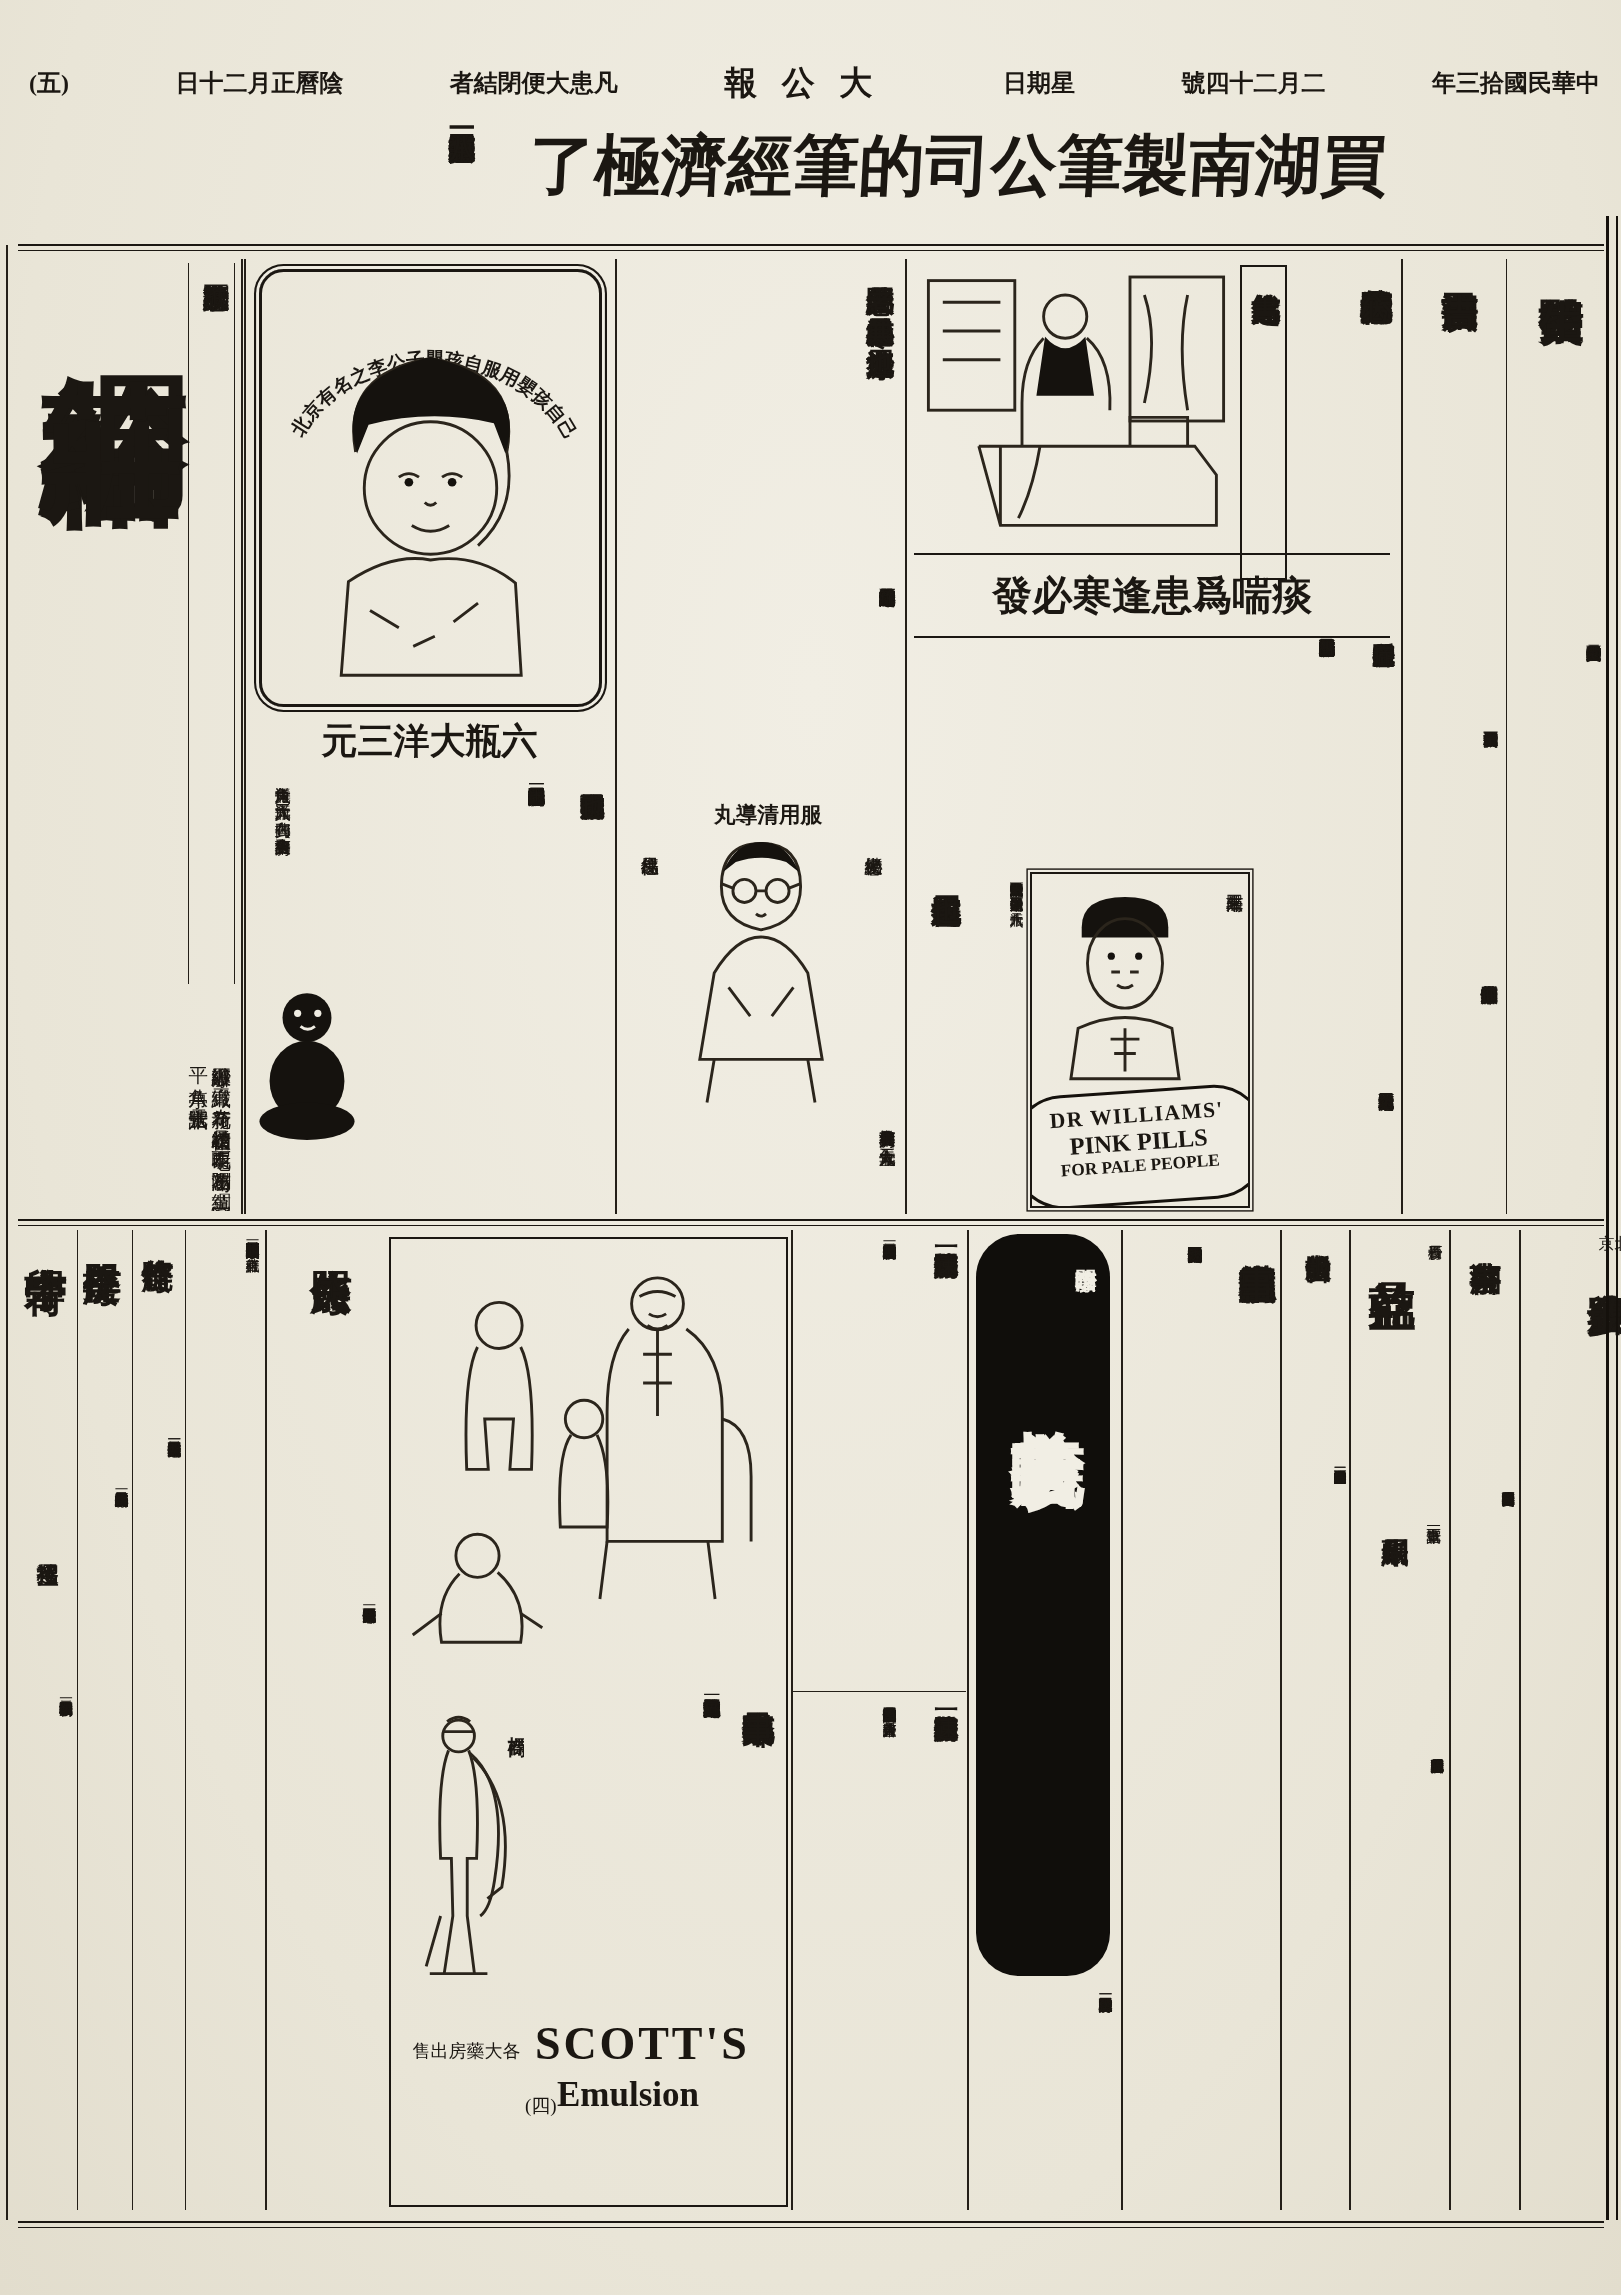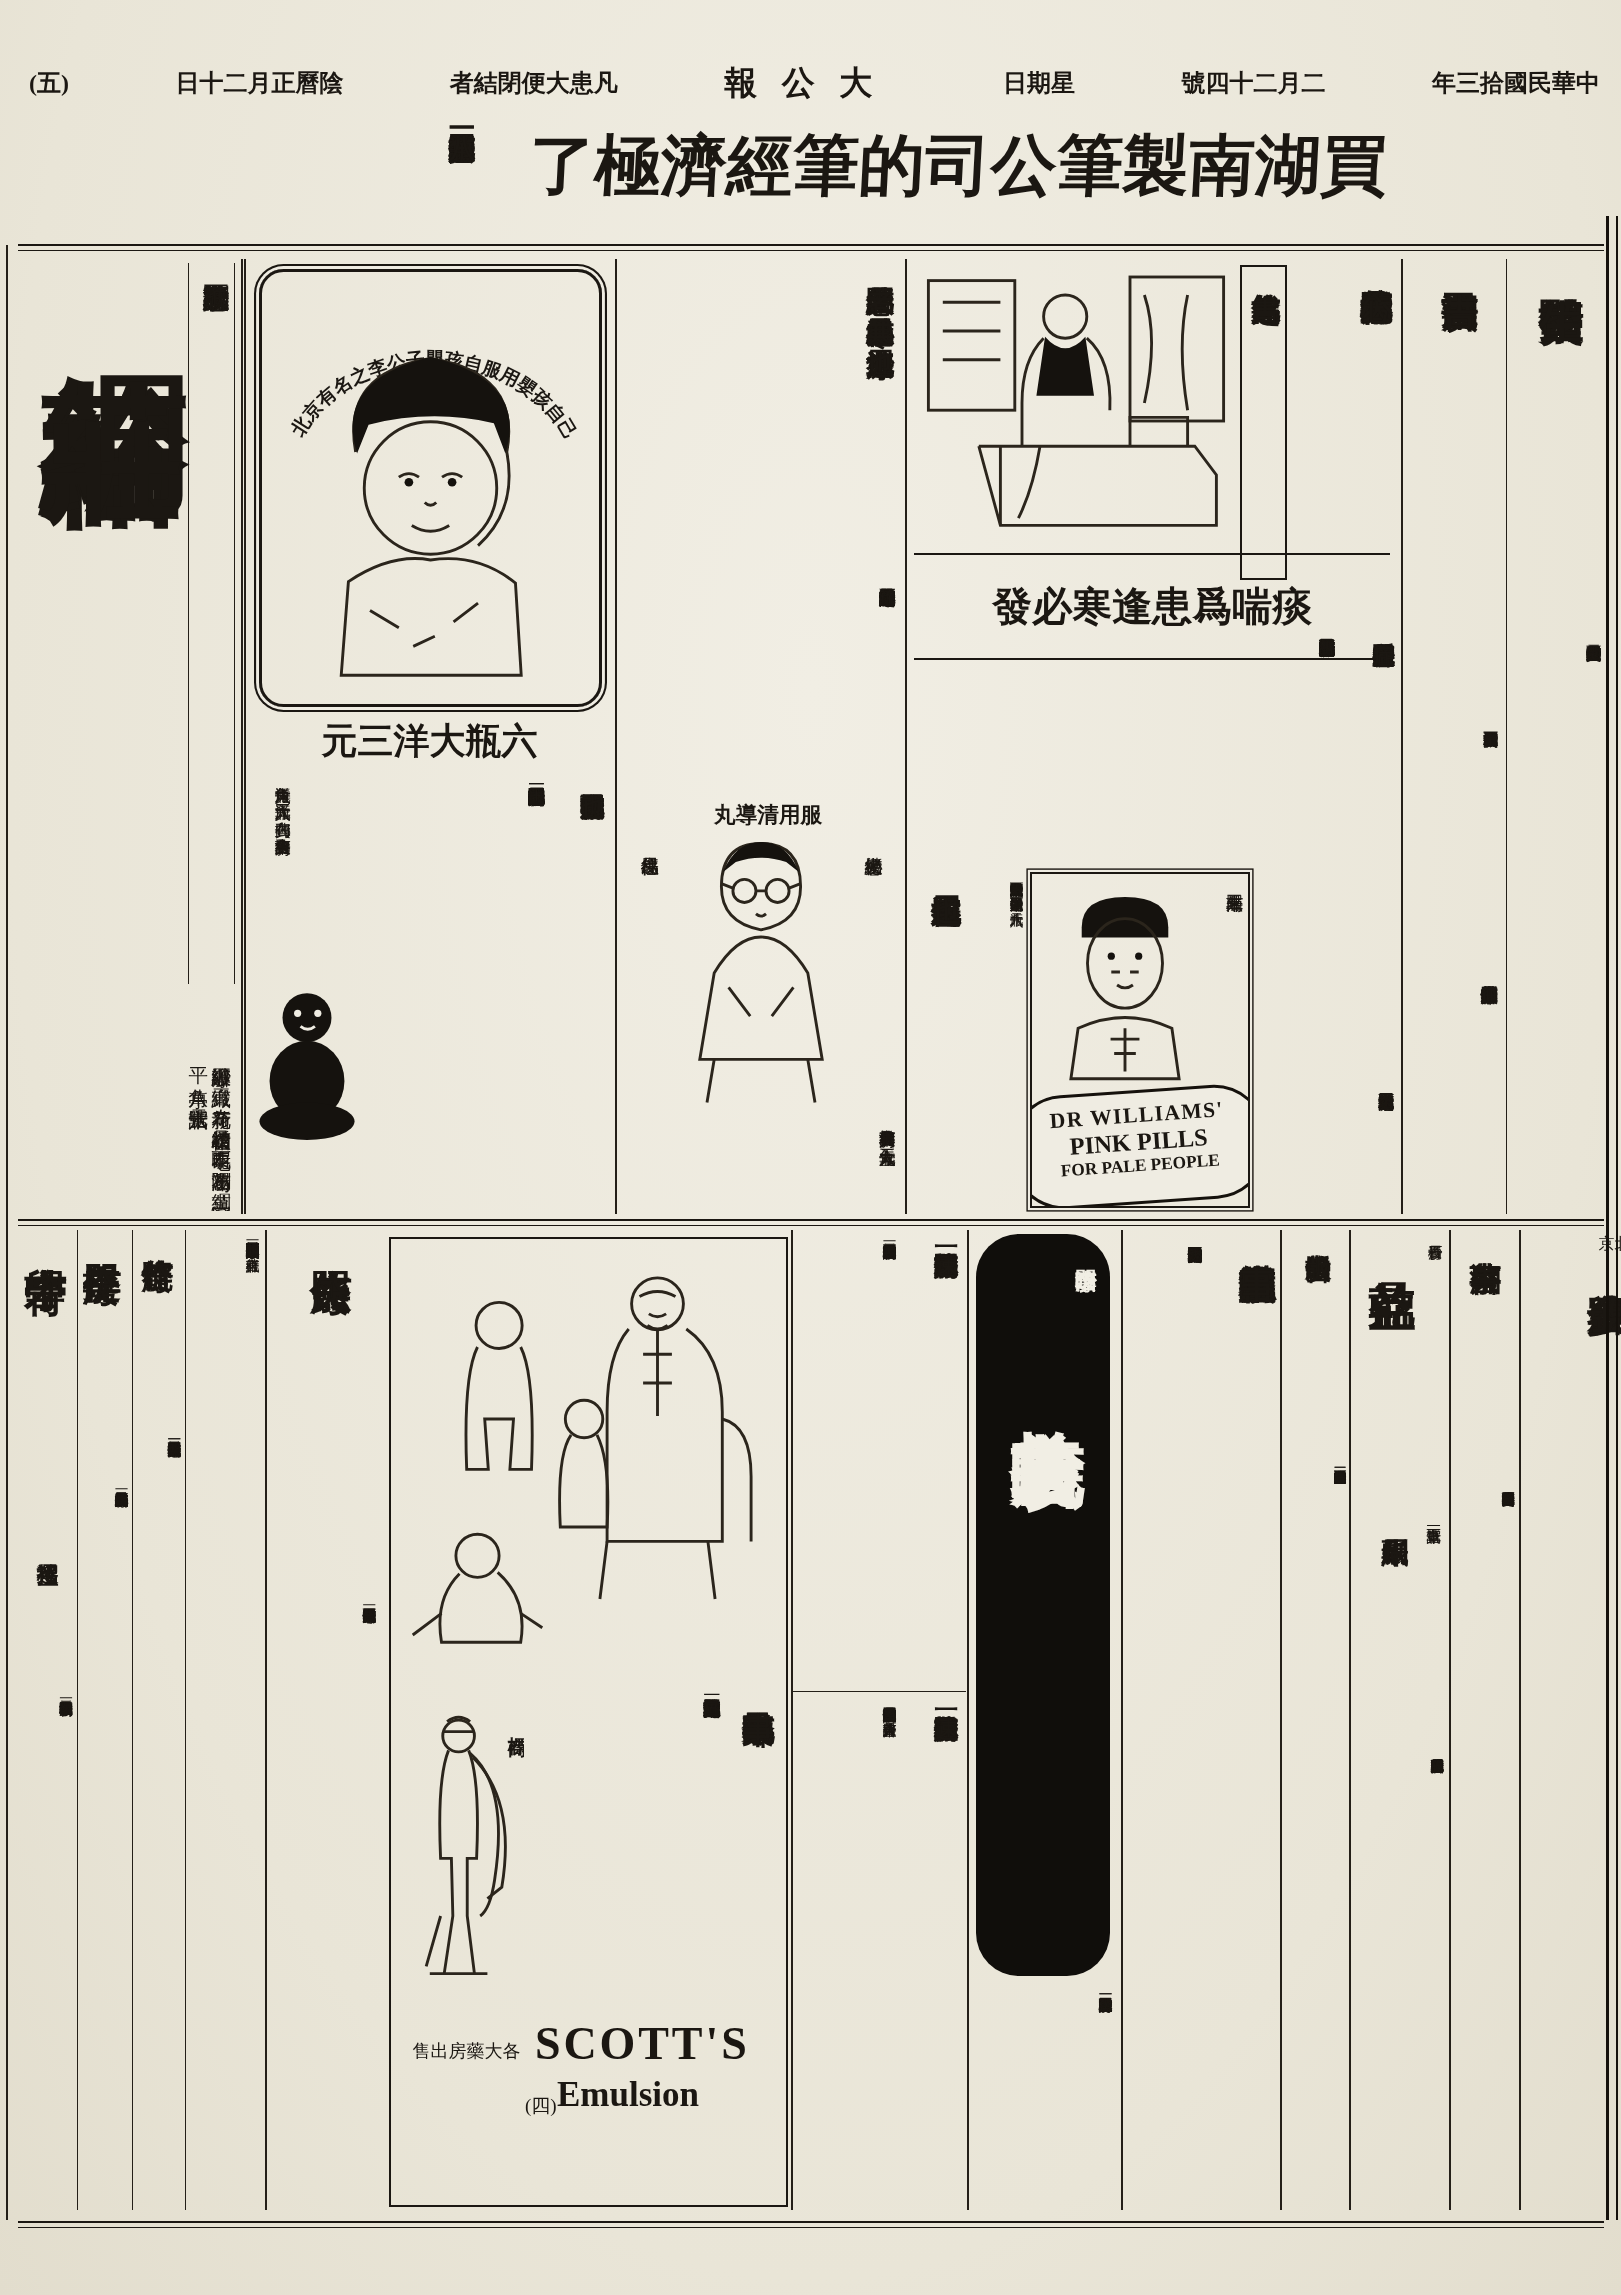--- a/index.html
+++ b/index.html
@@ -113,21 +113,21 @@
       <path class="illo" d="M320 40 q20 60 0 150 M380 40 q-15 70 0 160"></path>
       <circle class="illo" cx="210" cy="70" r="30"></circle>
       <path class="illo" d="M180 100 Q150 130 150 190 L150 250 M240 100 Q275 130 272 200"></path>
       <path class="illo-fill" d="M182 98 Q210 130 238 98 L250 180 L170 180 Z"></path>
       <path class="illo" d="M90 250 L390 250 L420 290 L420 360 L120 360 L90 250"></path>
       <path class="illo" d="M120 360 L120 250 M300 250 l0 -40 80 0 0 40"></path>
       <path class="illo" d="M175 250 q-10 60 -30 100"></path>
     </svg>
     <div class="blk v bold" style="right:5.8px;top:5.8px;width:101px;height:346px;font-size:32px;">韋廉士大醫生紅色補丸使我精神漸增舊病若失心</div>
     <div class="blk v bold boxed" style="right:114px;top:5.8px;width:40px;height:303px;font-size:29px;">感之餘為作此書</div>
-    <div class="abs rtl bold" style="left:7.2px;top:294px;width:476px;font-size:40px;text-align:center;border-top:2.2px solid #1b1712;border-bottom:2.2px solid #1b1712;padding:24px 0;">痰喘爲患逢寒必發</div>
+    <div class="abs rtl bold" style="left:7.2px;top:294px;width:476px;font-size:40px;text-align:center;border-top:2.2px solid #1b1712;border-bottom:2.2px solid #1b1712;padding:13px 0;">痰喘爲患逢寒必發</div>
     <div class="blk v bold" style="right:5.8px;top:368px;width:52px;height:447px;font-size:21.6px;">醫師朱斗南先生聲稱何由韋廉士大醫生紅色補丸得獲治愈痰喘以及所兼各症</div>
     <div class="blk v" style="right:65px;top:368px;width:303px;height:238px;font-size:16px;">肺體衰弱咳嗽吐血或多痰氣喘力淡如水內腑卽不能得獲健康疾病乘虛而入矣爲天下馳名補丸各處治愈之人以千萬計有湖北漢口黃家巷蔚華里鄒人曾在報館書局辦事多年精神耗損竟成痰喘之症逢寒必發夜間困憊不得安眠後由友人介紹購服大醫生紅色補丸目下舊病若失不覺喘平痰少精神漸增之餘作此書敬告中外各界之抱有同病者庶得早占勿藥也凡經售藥房均有出售</div>
     <div class="blk" style="left:123px;top:613px;width:216px;height:332px;border:2.9px solid #1b1712;box-shadow:0 0 0 2.2px #efece2,0 0 0 3.6px #1b1712;">
       <div class="v" style="position:absolute;right:4.3px;top:7.2px;height:216px;font-size:17.3px;">朱斗南君玉照</div>
       <svg width="166" height="202" viewBox="0 0 230 280" style="margin:10px 0 0 10px;">
         <path class="illo-fill" d="M55 60 Q55 18 115 18 Q175 18 175 60 L175 74 L55 74 Z"></path>
         <ellipse class="illo" cx="115" cy="110" rx="52" ry="62"></ellipse>
         <circle class="illo-fill" cx="96" cy="100" r="5"></circle>
         <circle class="illo-fill" cx="134" cy="100" r="5"></circle>
         <path class="illo" d="M104 140 q11 8 22 0 M96 122 h12 M122 122 h12"></path>

